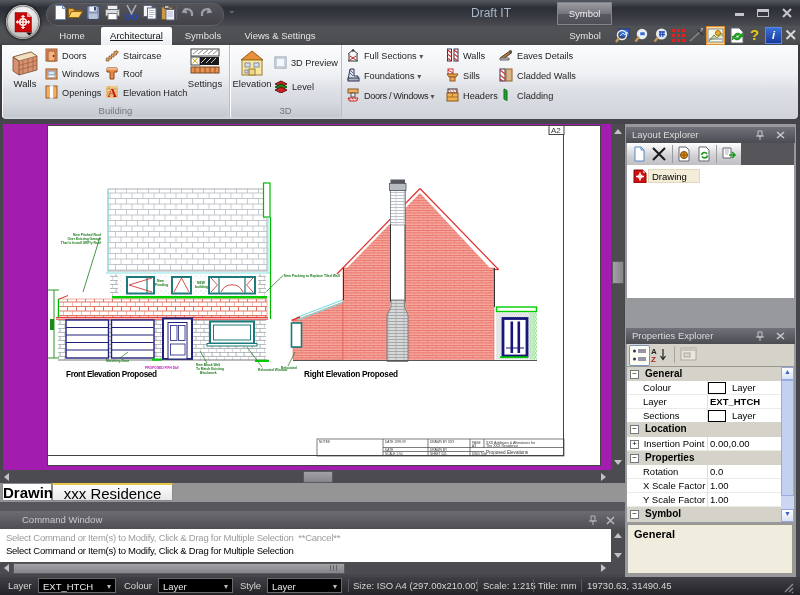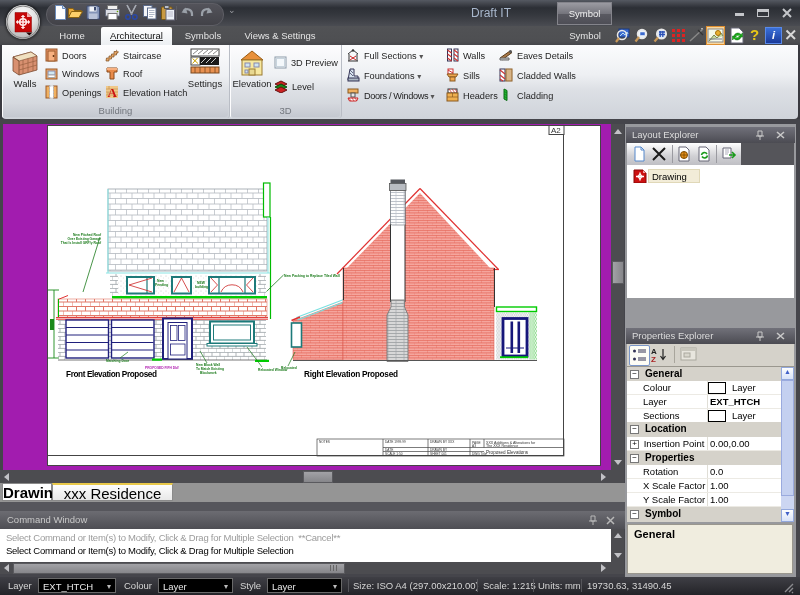--- a/index.html
+++ b/index.html
@@ -668,21 +668,21 @@
     <div class="abs" style="left:2px;top:400px;width:166px;height:50px;background:#f0eddf;border:1px solid #9a978e;box-sizing:border-box;">
       <div style="margin:3px 0 0 6px;font-size:11px;font-weight:bold;color:#000;">General</div>
     </div>
   </div>
 
   <div id="doctabs" class="abs">
     <div class="dtab" style="left:2px;width:50px;background:#fff;font-weight:bold;">Drawing1</div>
     <div class="dtab" style="left:52px;width:121px;border-top:2px solid #e8c84a;">xxx Residence Proposed.dft</div>
   </div>
   <div id="cmdgap" class="abs"></div>
-  <div id="cmdhead" class="abs"><span style="padding-left:7px;">Command Window</span>
+  <div id="cmdhead" class="abs"><span style="padding-left:22px;">Command Window</span>
     <svg class="abs" style="left:588px;top:4px;" width="10" height="11">
         <path d="M3 1 h4 v5 h-4 z M5 6 v4 M1 6 h8" stroke="#b8b8b8" stroke-width="1" fill="none"></path>
       </svg>
     <svg class="abs" style="left:606px;top:5px;" width="10" height="9">
         <path d="M1 1 L8 8 M8 1 L1 8" stroke="#b8b8b8" stroke-width="1.5"></path>
       </svg>
   </div>
   <div id="cmdbody" class="abs">
     <div class="abs" style="left:6px;top:3px;color:#9b9b9b;font-size:9.5px;letter-spacing:-0.25px;white-space:pre;">Select Command or Item(s) to Modify, Click &amp; Drag for Multiple Selection  **Cancel**</div>
     <div class="abs" style="left:6px;top:16px;color:#000;font-size:9.5px;letter-spacing:-0.25px;">Select Command or Item(s) to Modify, Click &amp; Drag for Multiple Selection</div>
@@ -703,20 +703,20 @@
     <div class="sbcombo" style="left:38px;width:78px;">EXT_HTCH<span style="position:absolute;right:4px;top:0;color:#bbb;font-size:8px;">▾</span></div>
     <div class="sbtxt" style="left:124px;">Colour</div>
     <div class="sbcombo" style="left:158px;width:75px;">Layer<span style="position:absolute;right:4px;top:0;color:#bbb;font-size:8px;">▾</span></div>
     <div class="sbtxt" style="left:240px;">Style</div>
     <div class="sbcombo" style="left:267px;width:75px;">Layer<span style="position:absolute;right:4px;top:0;color:#bbb;font-size:8px;">▾</span></div>
     <div class="sbsep" style="left:348px;"></div>
     <div class="sbtxt" style="left:353px;">Size: ISO A4 (297.00x210.00)</div>
     <div class="sbsep" style="left:477px;"></div>
     <div class="sbtxt" style="left:483px;">Scale: 1:215</div>
     <div class="sbsep" style="left:533px;"></div>
-    <div class="sbtxt" style="left:538px;">Units: mm</div>
+    <div class="sbtxt" style="left:538px;">Title: mm</div>
     <div class="sbsep" style="left:581px;"></div>
     <div class="sbtxt" style="left:587px;">19730.63, 31490.45</div>
     <svg class="abs" style="left:783px;top:5px;" width="12" height="12">
         <path d="M10 2 L2 10 M10 6 L6 10 M10 10 L9 11" stroke="#8a8a8e" stroke-width="1.4"></path>
       </svg>
   </div>
 </div>
 
 </body></html>

